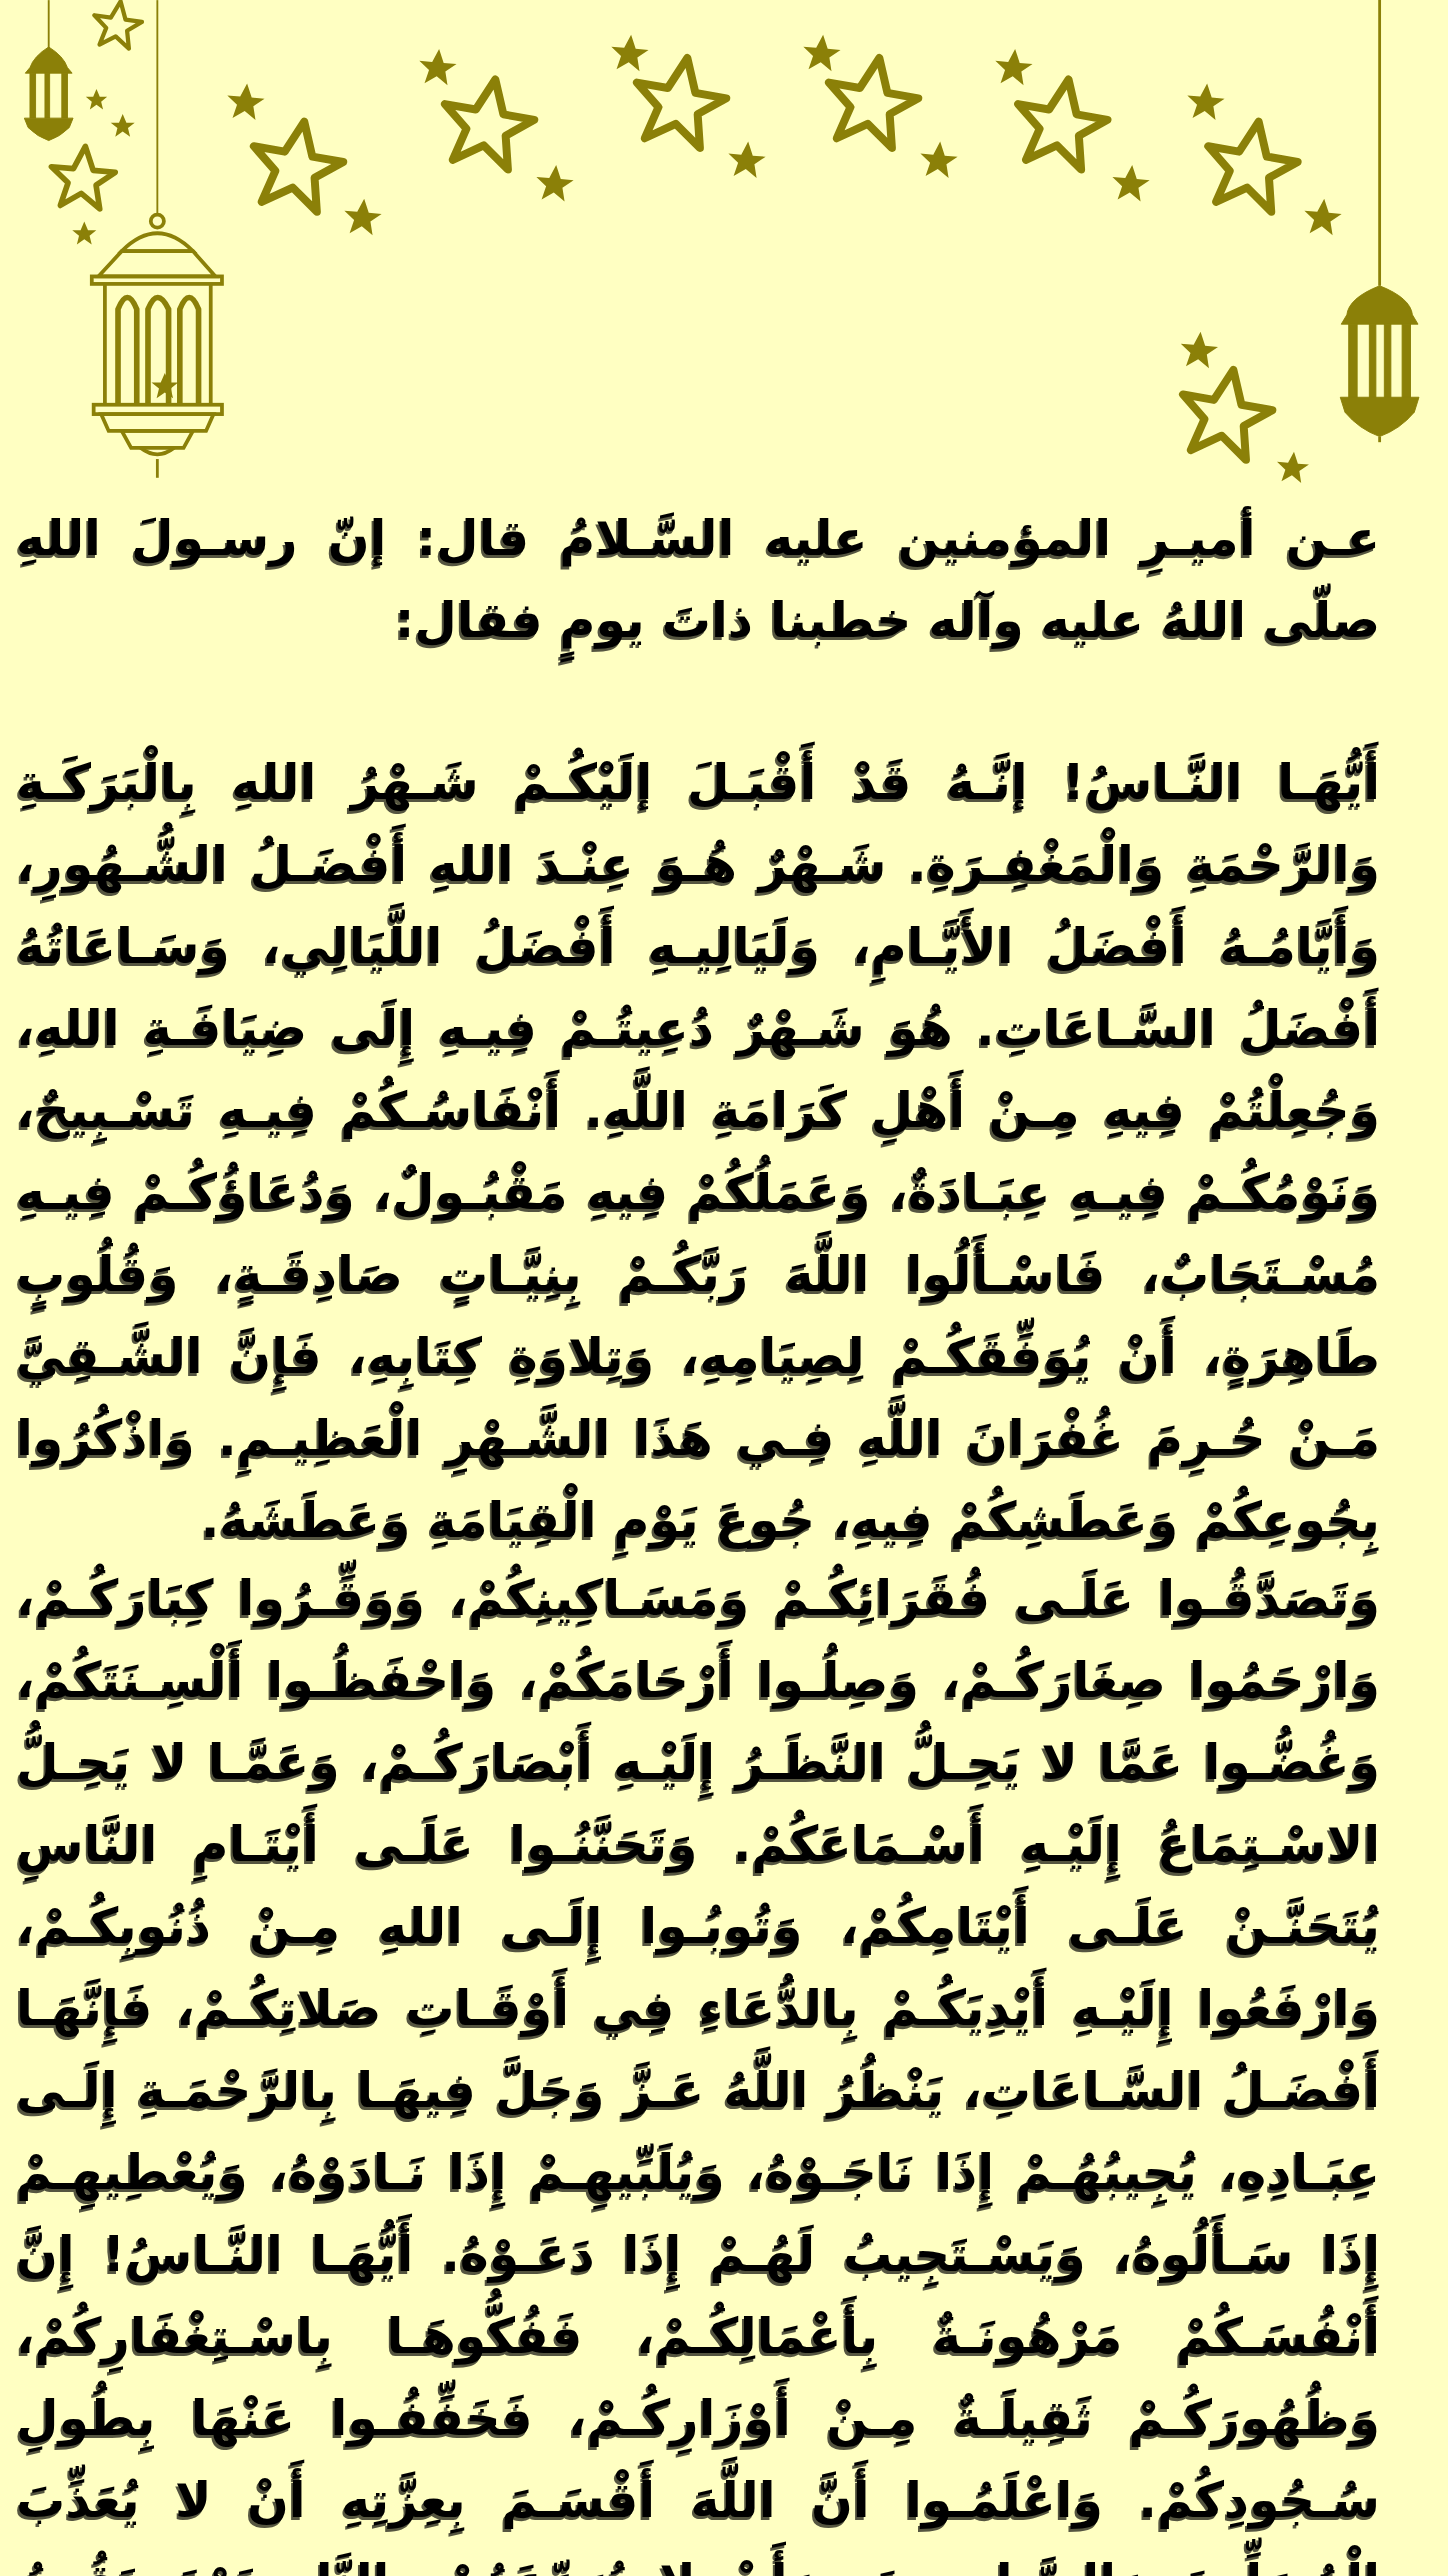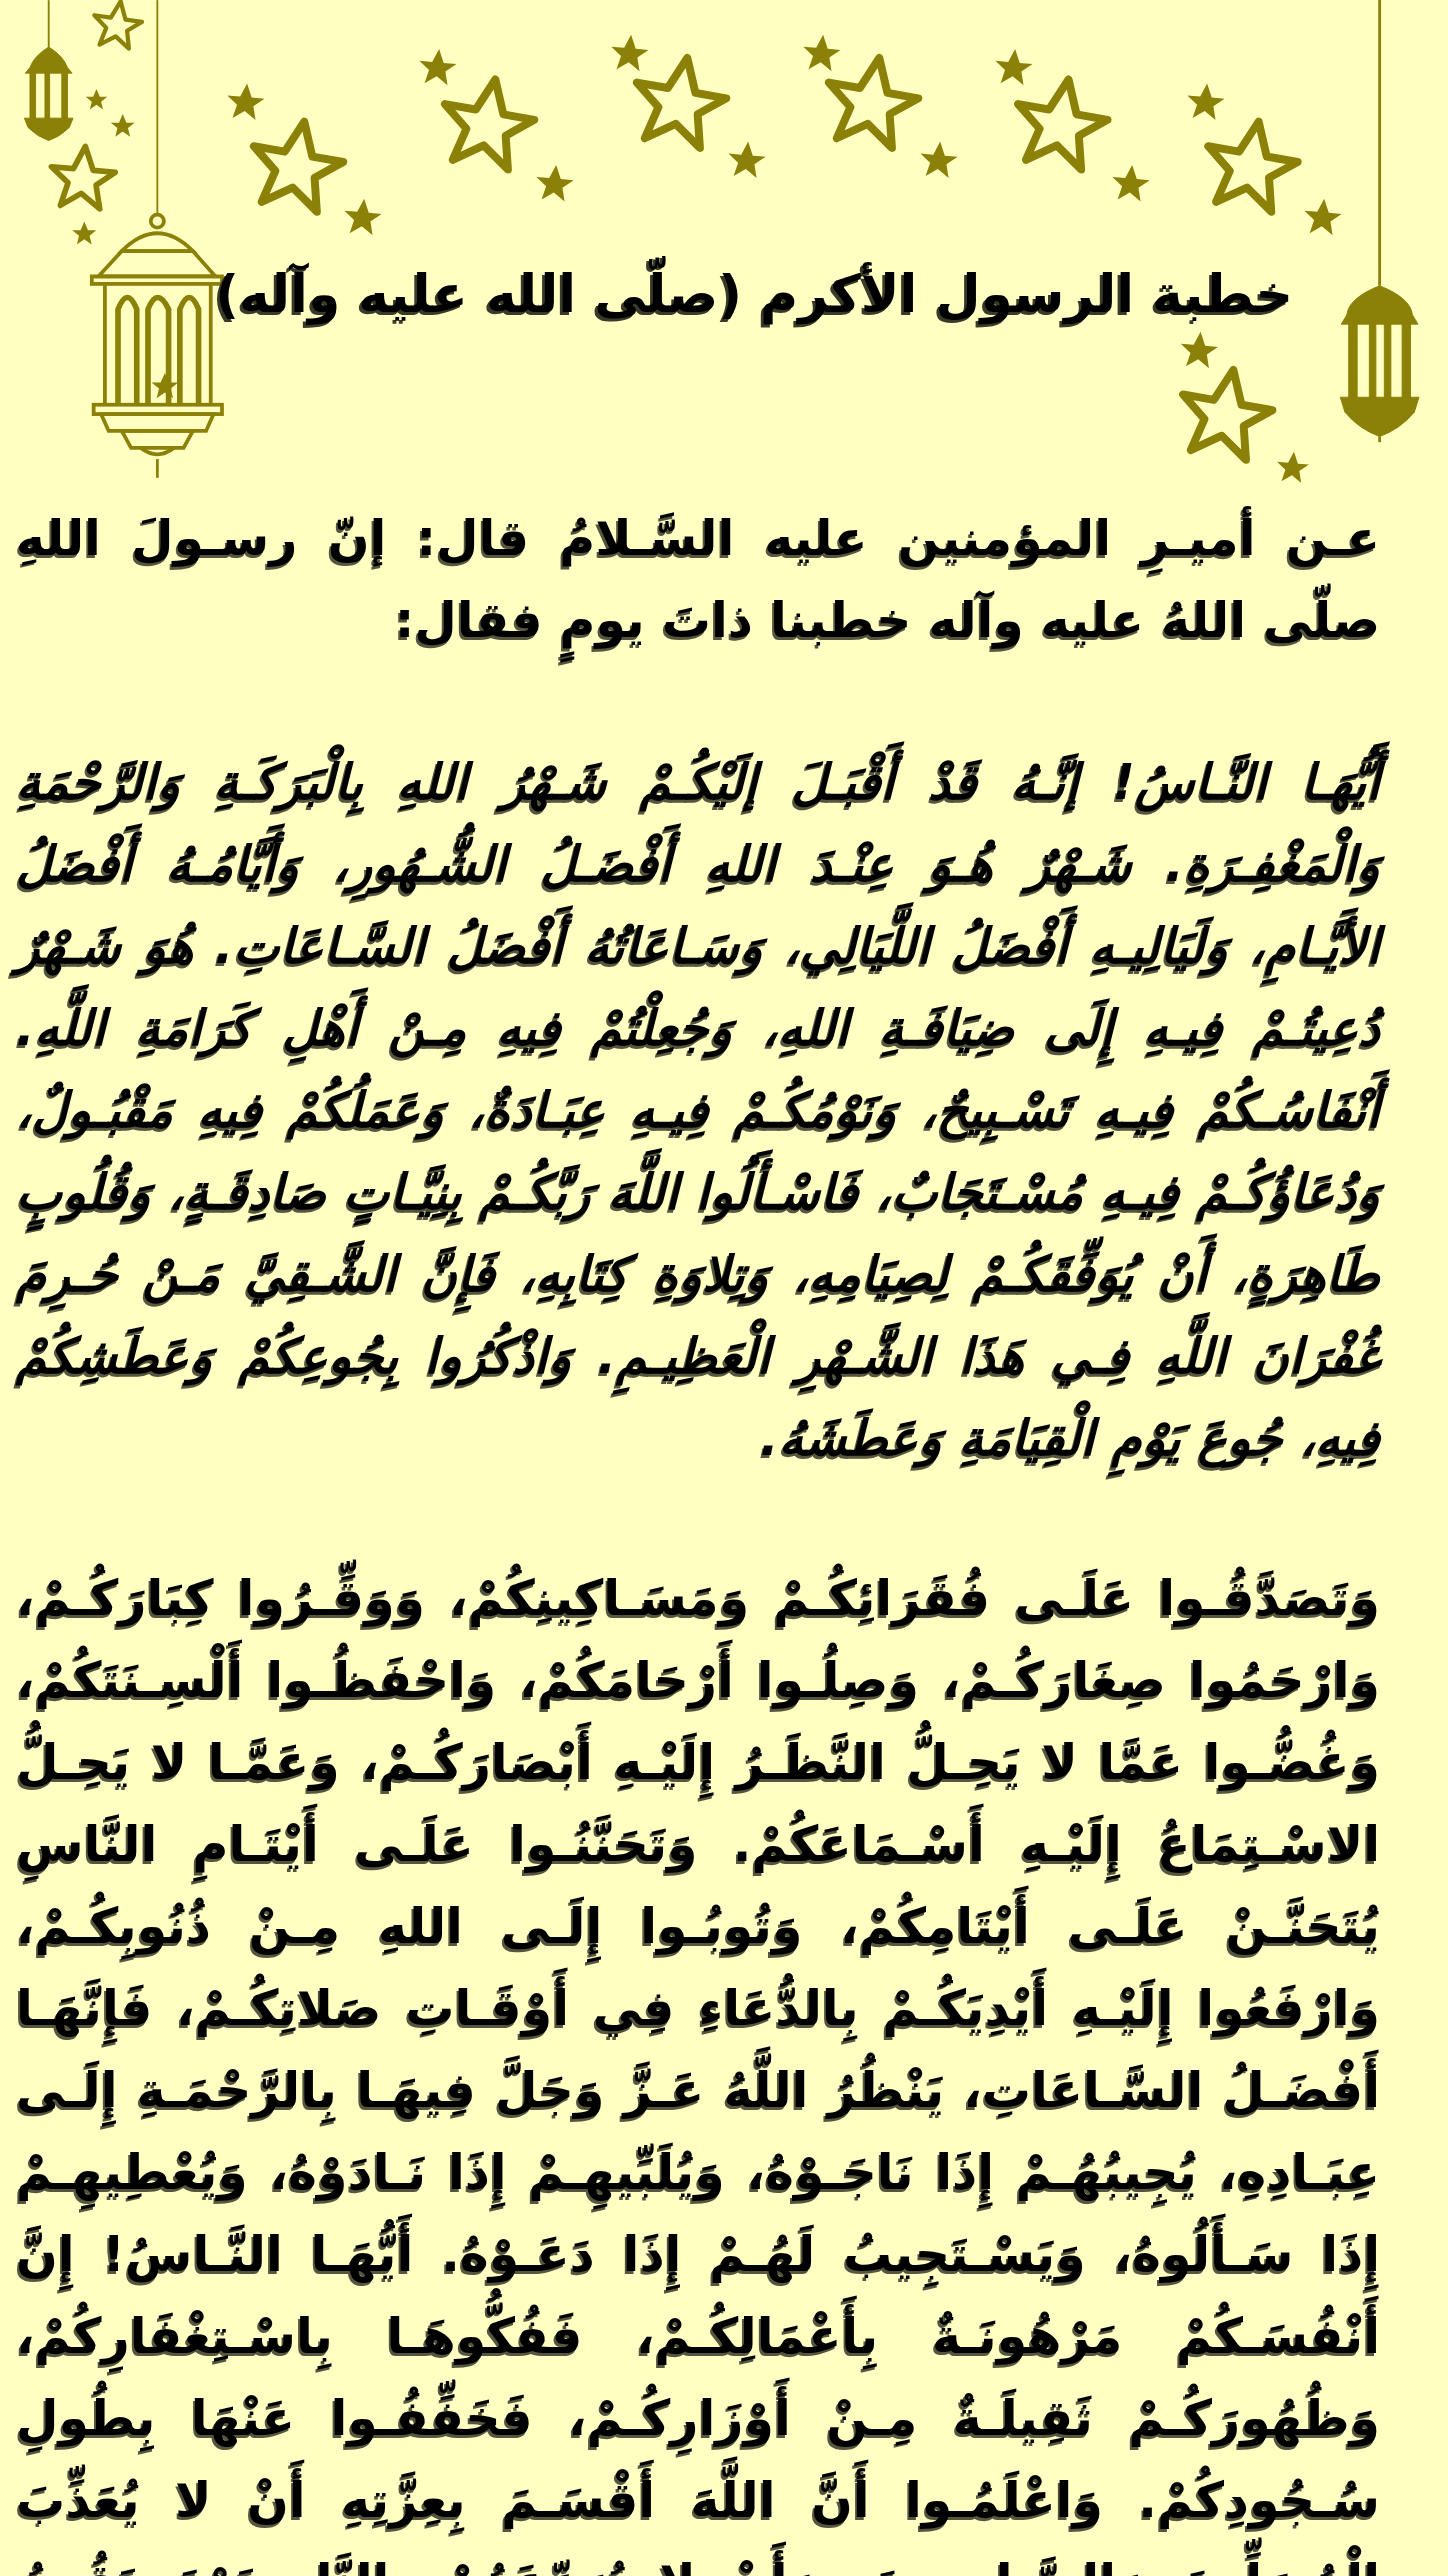--- a/index.html
+++ b/index.html
@@ -33,21 +33,21 @@
     direction: rtl;
     text-align: justify;
     text-align-last: right;
     font-weight: bold;
     font-size: 49px;
     line-height: 82px;
     color: #000;
     text-shadow: -1.9px 2.8px 0 #555540;
   }
   .intro { top: 498px; }
-  .para1 { top: 742px; font-style: italic; }
+  .para1 { top: 742px; }
   .para2 { top: 1558px; }
 </style>
 </head>
 <body>
 
 <svg class="deco" viewBox="0 0 1546 540" xmlns="http://www.w3.org/2000/svg">
   <defs>
     <path id="star" d="M0,-30 L8.8,-9.3 L28.5,-9.3 L12.5,3.6 L17.6,24.3 L0,12 L-17.6,24.3 L-12.5,3.6 L-28.5,-9.3 L-8.8,-9.3 Z"></path>
   </defs>
   <g fill="none" stroke="#8B8008" stroke-width="5" stroke-linejoin="round">
@@ -116,19 +116,18 @@
     <rect x="1440" y="346" width="9" height="80"></rect>
     <rect x="1462" y="346" width="7" height="80"></rect>
     <rect x="1478" y="346" width="7" height="80"></rect>
     <rect x="1497" y="346" width="9" height="80"></rect>
     <path d="M1431,424 L1515,424 L1510,440 Q1495,458 1473,466 Q1451,458 1436,440 Z"></path>
     <line x1="1473" y1="466" x2="1473" y2="472" stroke-width="3"></line>
   </g>
 </svg>
 
 <div class="title-block">
-  <div class="title-line">خطبة الرسول الأكرم (صلّى الله عليه وآله)</div>
 </div>
 
 <div class="body-text intro">عـن أميـرِ المؤمنين عليه السَّـلامُ قال: إنّ رسـولَ اللهِ صلّى اللهُ عليه وآله خطبنا ذاتَ يومٍ فقال:</div>
 <div class="body-text para1">أَيُّهَـا النَّـاسُ! إنَّـهُ قَدْ أَقْبَـلَ إلَيْكُـمْ شَـهْرُ اللهِ بِالْبَرَكَـةِ وَالرَّحْمَةِ وَالْمَغْفِـرَةِ. شَـهْرٌ هُـوَ عِنْـدَ اللهِ أَفْضَـلُ الشُّـهُورِ، وَأَيَّامُـهُ أَفْضَلُ الأَيَّـامِ، وَلَيَالِيـهِ أَفْضَلُ اللَّيَالِي، وَسَـاعَاتُهُ أَفْضَلُ السَّـاعَاتِ. هُوَ شَـهْرٌ دُعِيتُـمْ فِيـهِ إِلَى ضِيَافَـةِ اللهِ، وَجُعِلْتُمْ فِيهِ مِـنْ أَهْلِ كَرَامَةِ اللَّهِ. أَنْفَاسُـكُمْ فِيـهِ تَسْـبِيحٌ، وَنَوْمُكُـمْ فِيـهِ عِبَـادَةٌ، وَعَمَلُكُمْ فِيهِ مَقْبُـولٌ، وَدُعَاؤُكُـمْ فِيـهِ مُسْـتَجَابٌ، فَاسْـأَلُوا اللَّهَ رَبَّكُـمْ بِنِيَّـاتٍ صَادِقَـةٍ، وَقُلُوبٍ طَاهِرَةٍ، أَنْ يُوَفِّقَكُـمْ لِصِيَامِهِ، وَتِلاوَةِ كِتَابِهِ، فَإِنَّ الشَّـقِيَّ مَـنْ حُـرِمَ غُفْرَانَ اللَّهِ فِـي هَذَا الشَّـهْرِ الْعَظِيـمِ. وَاذْكُرُوا بِجُوعِكُمْ وَعَطَشِكُمْ فِيهِ، جُوعَ يَوْمِ الْقِيَامَةِ وَعَطَشَهُ.</div>
 <div class="body-text para2">وَتَصَدَّقُـوا عَلَـى فُقَرَائِكُـمْ وَمَسَـاكِينِكُمْ، وَوَقِّـرُوا كِبَارَكُـمْ، وَارْحَمُوا صِغَارَكُـمْ، وَصِلُـوا أَرْحَامَكُمْ، وَاحْفَظُـوا أَلْسِـنَتَكُمْ، وَغُضُّـوا عَمَّا لا يَحِـلُّ النَّظَـرُ إِلَيْـهِ أَبْصَارَكُـمْ، وَعَمَّـا لا يَحِـلُّ الاسْـتِمَاعُ إِلَيْـهِ أَسْـمَاعَكُمْ. وَتَحَنَّنُـوا عَلَـى أَيْتَـامِ النَّاسِ يُتَحَنَّـنْ عَلَـى أَيْتَامِكُمْ، وَتُوبُـوا إِلَـى اللهِ مِـنْ ذُنُوبِكُـمْ، وَارْفَعُوا إِلَيْـهِ أَيْدِيَكُـمْ بِالدُّعَاءِ فِي أَوْقَـاتِ صَلاتِكُـمْ، فَإِنَّهَـا أَفْضَـلُ السَّـاعَاتِ، يَنْظُرُ اللَّهُ عَـزَّ وَجَلَّ فِيهَـا بِالرَّحْمَـةِ إِلَـى عِبَـادِهِ، يُجِيبُهُـمْ إِذَا نَاجَـوْهُ، وَيُلَبِّيهِـمْ إِذَا نَـادَوْهُ، وَيُعْطِيهِـمْ إِذَا سَـأَلُوهُ، وَيَسْـتَجِيبُ لَهُـمْ إِذَا دَعَـوْهُ. أَيُّهَـا النَّـاسُ! إِنَّ أَنْفُسَـكُمْ مَرْهُونَـةٌ بِأَعْمَالِكُـمْ، فَفُكُّوهَـا بِاسْـتِغْفَارِكُمْ، وَظُهُورَكُـمْ ثَقِيلَـةٌ مِـنْ أَوْزَارِكُـمْ، فَخَفِّفُـوا عَنْهَا بِطُولِ سُـجُودِكُمْ. وَاعْلَمُـوا أَنَّ اللَّهَ أَقْسَـمَ بِعِزَّتِهِ أَنْ لا يُعَذِّبَ الْمُصَلِّينَ وَالسَّـاجِدِينَ، وَأَنْ لا يُرَوِّعَهُمْ بِالنَّارِ يَوْمَ يَقُومُ النَّاسُ لِرَبِّ الْعَالَمِينَ.</div>
 
 
 </body></html>

